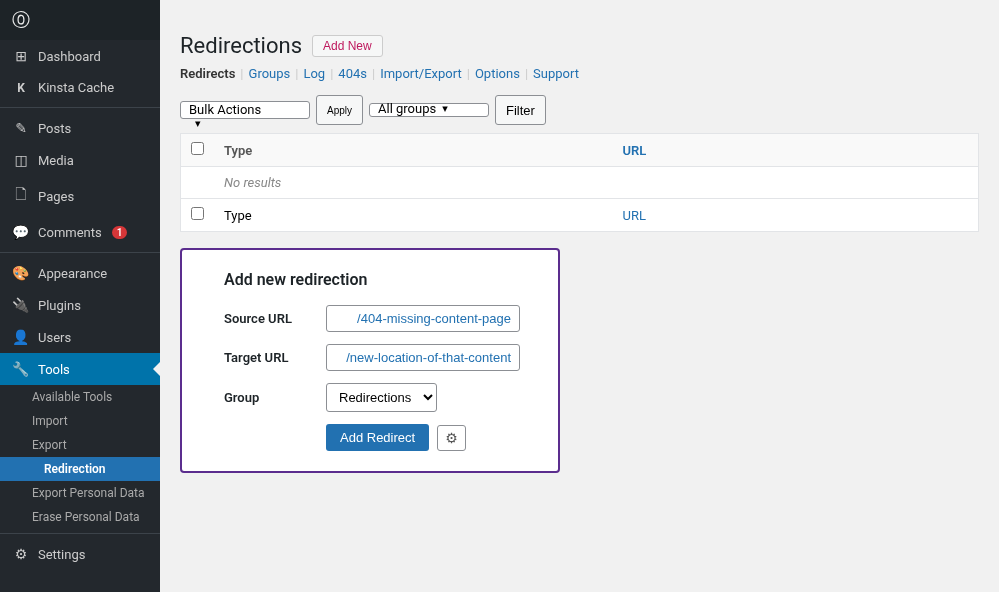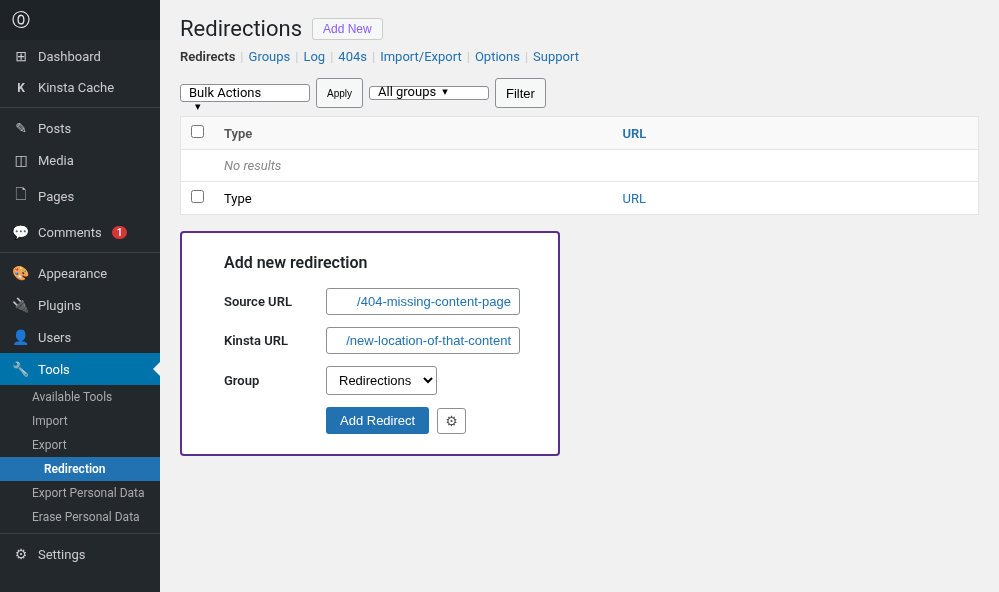--- a/index.html
+++ b/index.html
@@ -56,20 +56,21 @@
     .sidebar-sub-item.active { color: #fff; font-weight: 600; }
     .sidebar-divider { height: 1px; background: #3c434a; margin: 4px 0; }
 
     
     #main {
       flex: 1;
       display: flex;
       flex-direction: column;
       overflow: hidden;
       background: #f1f1f1;
+      margin-top: 17px;
     }
     #content {
       flex: 1;
       padding: 16px 20px;
       overflow-y: auto;
     }
 
     
     .page-heading {
       display: flex;
@@ -82,21 +83,21 @@
       font-weight: 400;
       color: #1d2327;
     }
     .add-new-btn {
       background: #f6f7f7;
       border: 1px solid #ccc;
       border-radius: 3px;
       padding: 3px 10px;
       font-size: 12px;
       cursor: pointer;
-      color: #8b5cf6;
+      color: #be185d;
     }
 
     
     .sub-nav {
       display: flex;
       gap: 0;
       margin-bottom: 14px;
       font-size: 13px;
       color: #555;
       align-items: center;
@@ -389,21 +390,21 @@
 
     <div class="add-redirection-box">
       <h3>Add new redirection</h3>
 
       <div class="form-row">
         <label class="form-label">Source URL</label>
         <input class="form-input" type="text" value="/404-missing-content-page" style="">
       </div>
 
       <div class="form-row">
-        <label class="form-label">Kinsta URL</label>
+        <label class="form-label">Target URL</label>
         <input class="form-input" type="text" value="/new-location-of-that-content" style="">
       </div>
 
       <div class="form-row">
         <label class="form-label">Group</label>
         <select class="group-dropdown">
           <option>Redirections</option>
         </select>
       </div>
 

